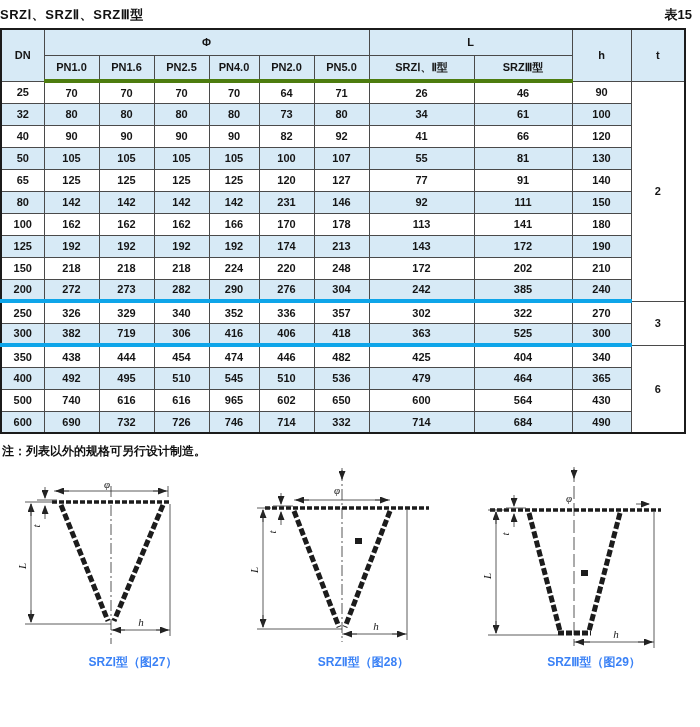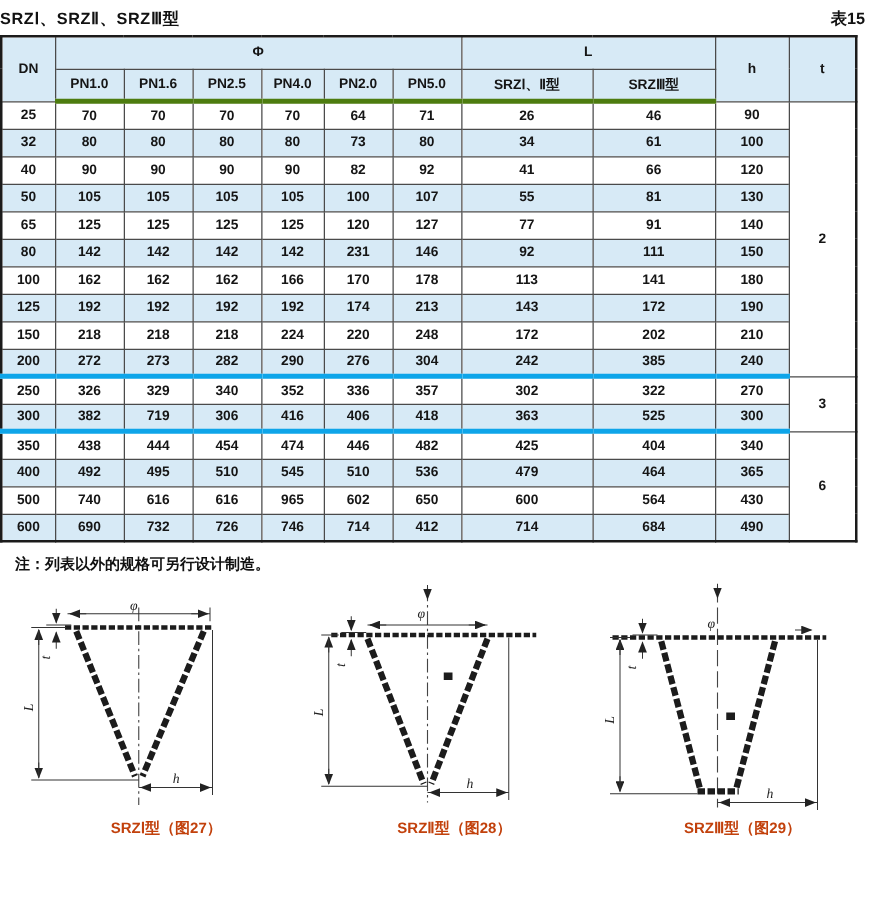--- a/index.html
+++ b/index.html
@@ -25,26 +25,26 @@
     font-size:11px; padding:0; height:22px;
     font-weight:600; color:#151515;
     overflow:hidden; white-space:nowrap;
   }
   .spec thead th { background:#d7eaf6; font-weight:bold; height:26px; }
   .spec thead tr:last-child th { border-bottom:4px solid #4d7c0f; }
   .spec tbody tr.stripe td { background:#d7eaf6; }
   .spec tbody td.t-cell { background:#ffffff; }
   .spec tbody tr.group-end td { border-bottom:4px solid #0ea5e9; }
 
-  .note { font-size:12px; font-weight:bold; margin:9px 0 2px 12px; }
+  .note { font-size:12px; font-weight:bold; margin:9px 0 2px 2px; }
 
   .figures { display:flex; justify-content:space-between; padding:2px 2px 0 2px; }
   .figure { width:227px; display:flex; flex-direction:column; align-items:center; }
   .figure svg { width:218px; height:188px; display:block; }
-  .caption { font-size:12px; font-weight:bold; margin-top:2px; color:#c2410c;margin-left:35px; }
+  .caption { font-size:12px; font-weight:bold; margin-top:2px; color:#3b82f6;margin-left:35px; }
 
   svg text { font-family:"Liberation Serif", serif; font-style:italic; font-size:11px; fill:#222; }
   svg .dim  { stroke:#333; stroke-width:0.8; fill:none; }
   svg .wall { stroke:#1c1c1c; stroke-width:5; fill:none; stroke-dasharray:7 2.5; }
   svg .rim  { stroke:#1c1c1c; stroke-width:3.5; fill:none; stroke-dasharray:5 2; }
   svg .cl   { stroke:#444; stroke-width:0.9; fill:none; stroke-dasharray:11 3 2 3; }
   svg .cl2  { stroke:#444; stroke-width:0.9; fill:none; stroke-dasharray:13 4; }
 </style>
 </head>
 <body>
@@ -273,21 +273,21 @@
           <td>564</td>
           <td>430</td>
         </tr>
         <tr class="stripe">
           <td>600</td>
           <td>690</td>
           <td>732</td>
           <td>726</td>
           <td>746</td>
           <td>714</td>
-          <td>412</td>
+          <td>332</td>
           <td>714</td>
           <td>684</td>
           <td>490</td>
         </tr>
       </tbody>
   </table>
 
   <div class="note">注：列表以外的规格可另行设计制造。</div>
 
   <div class="figures">

